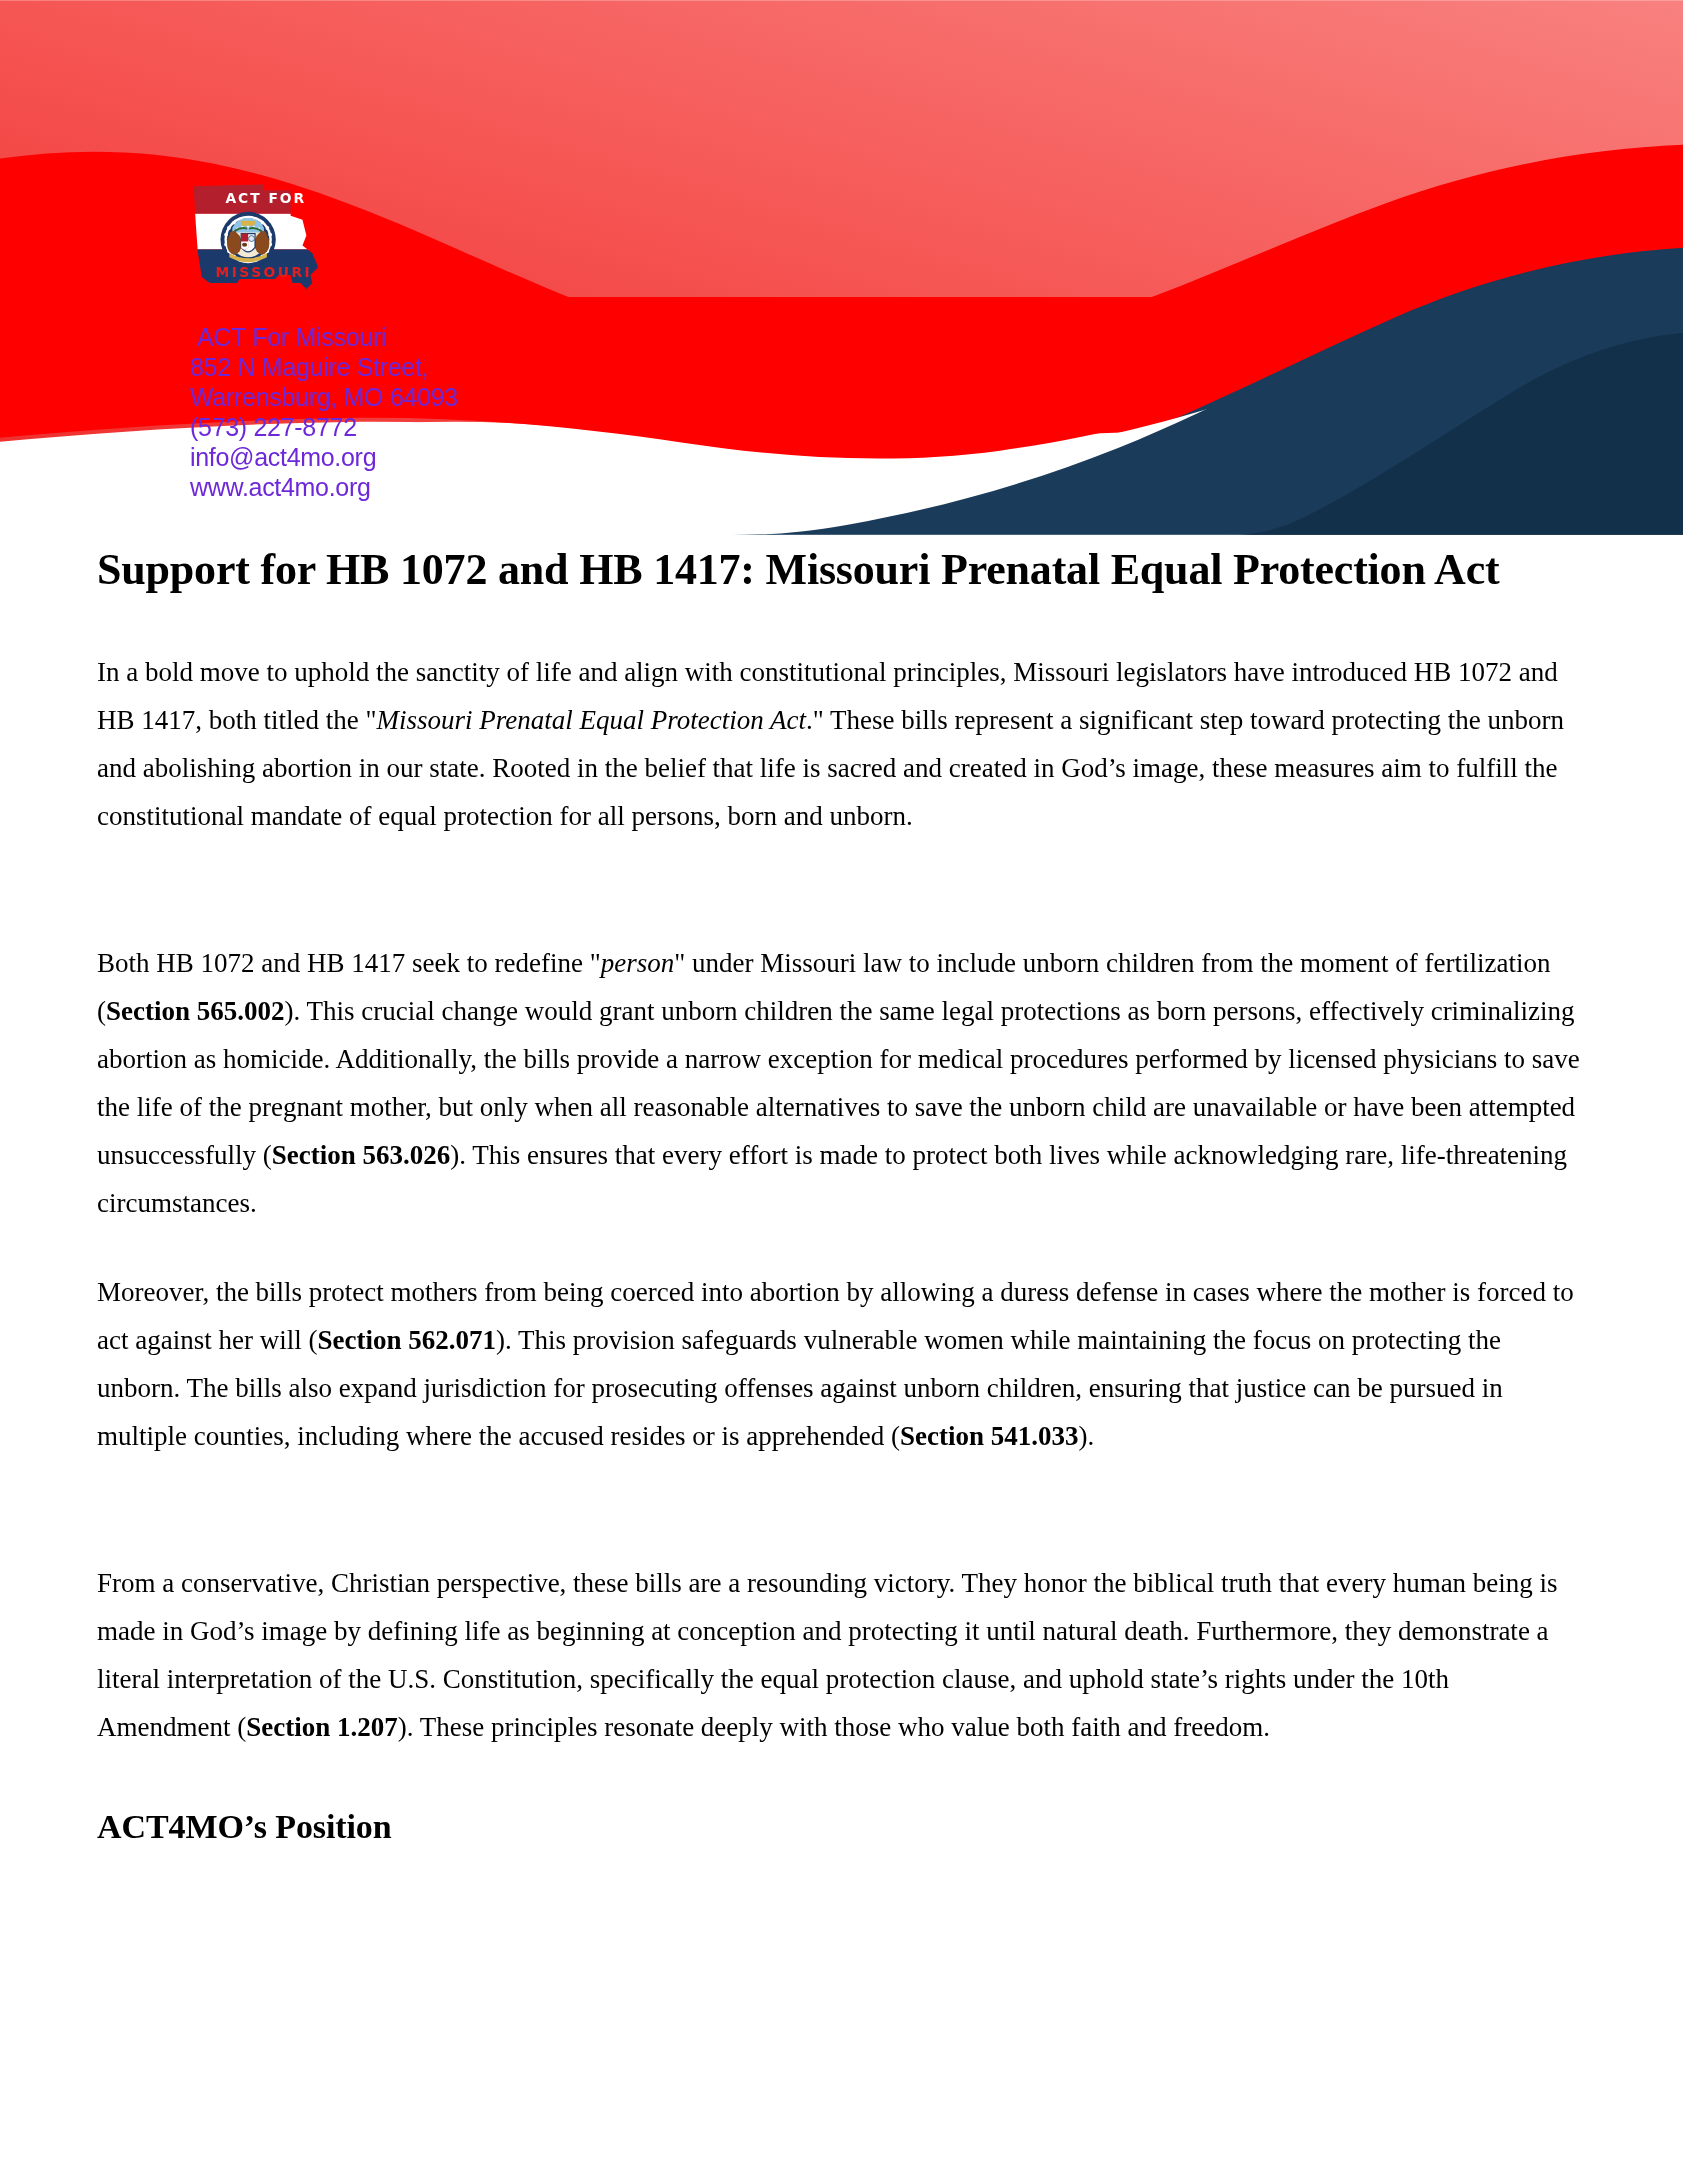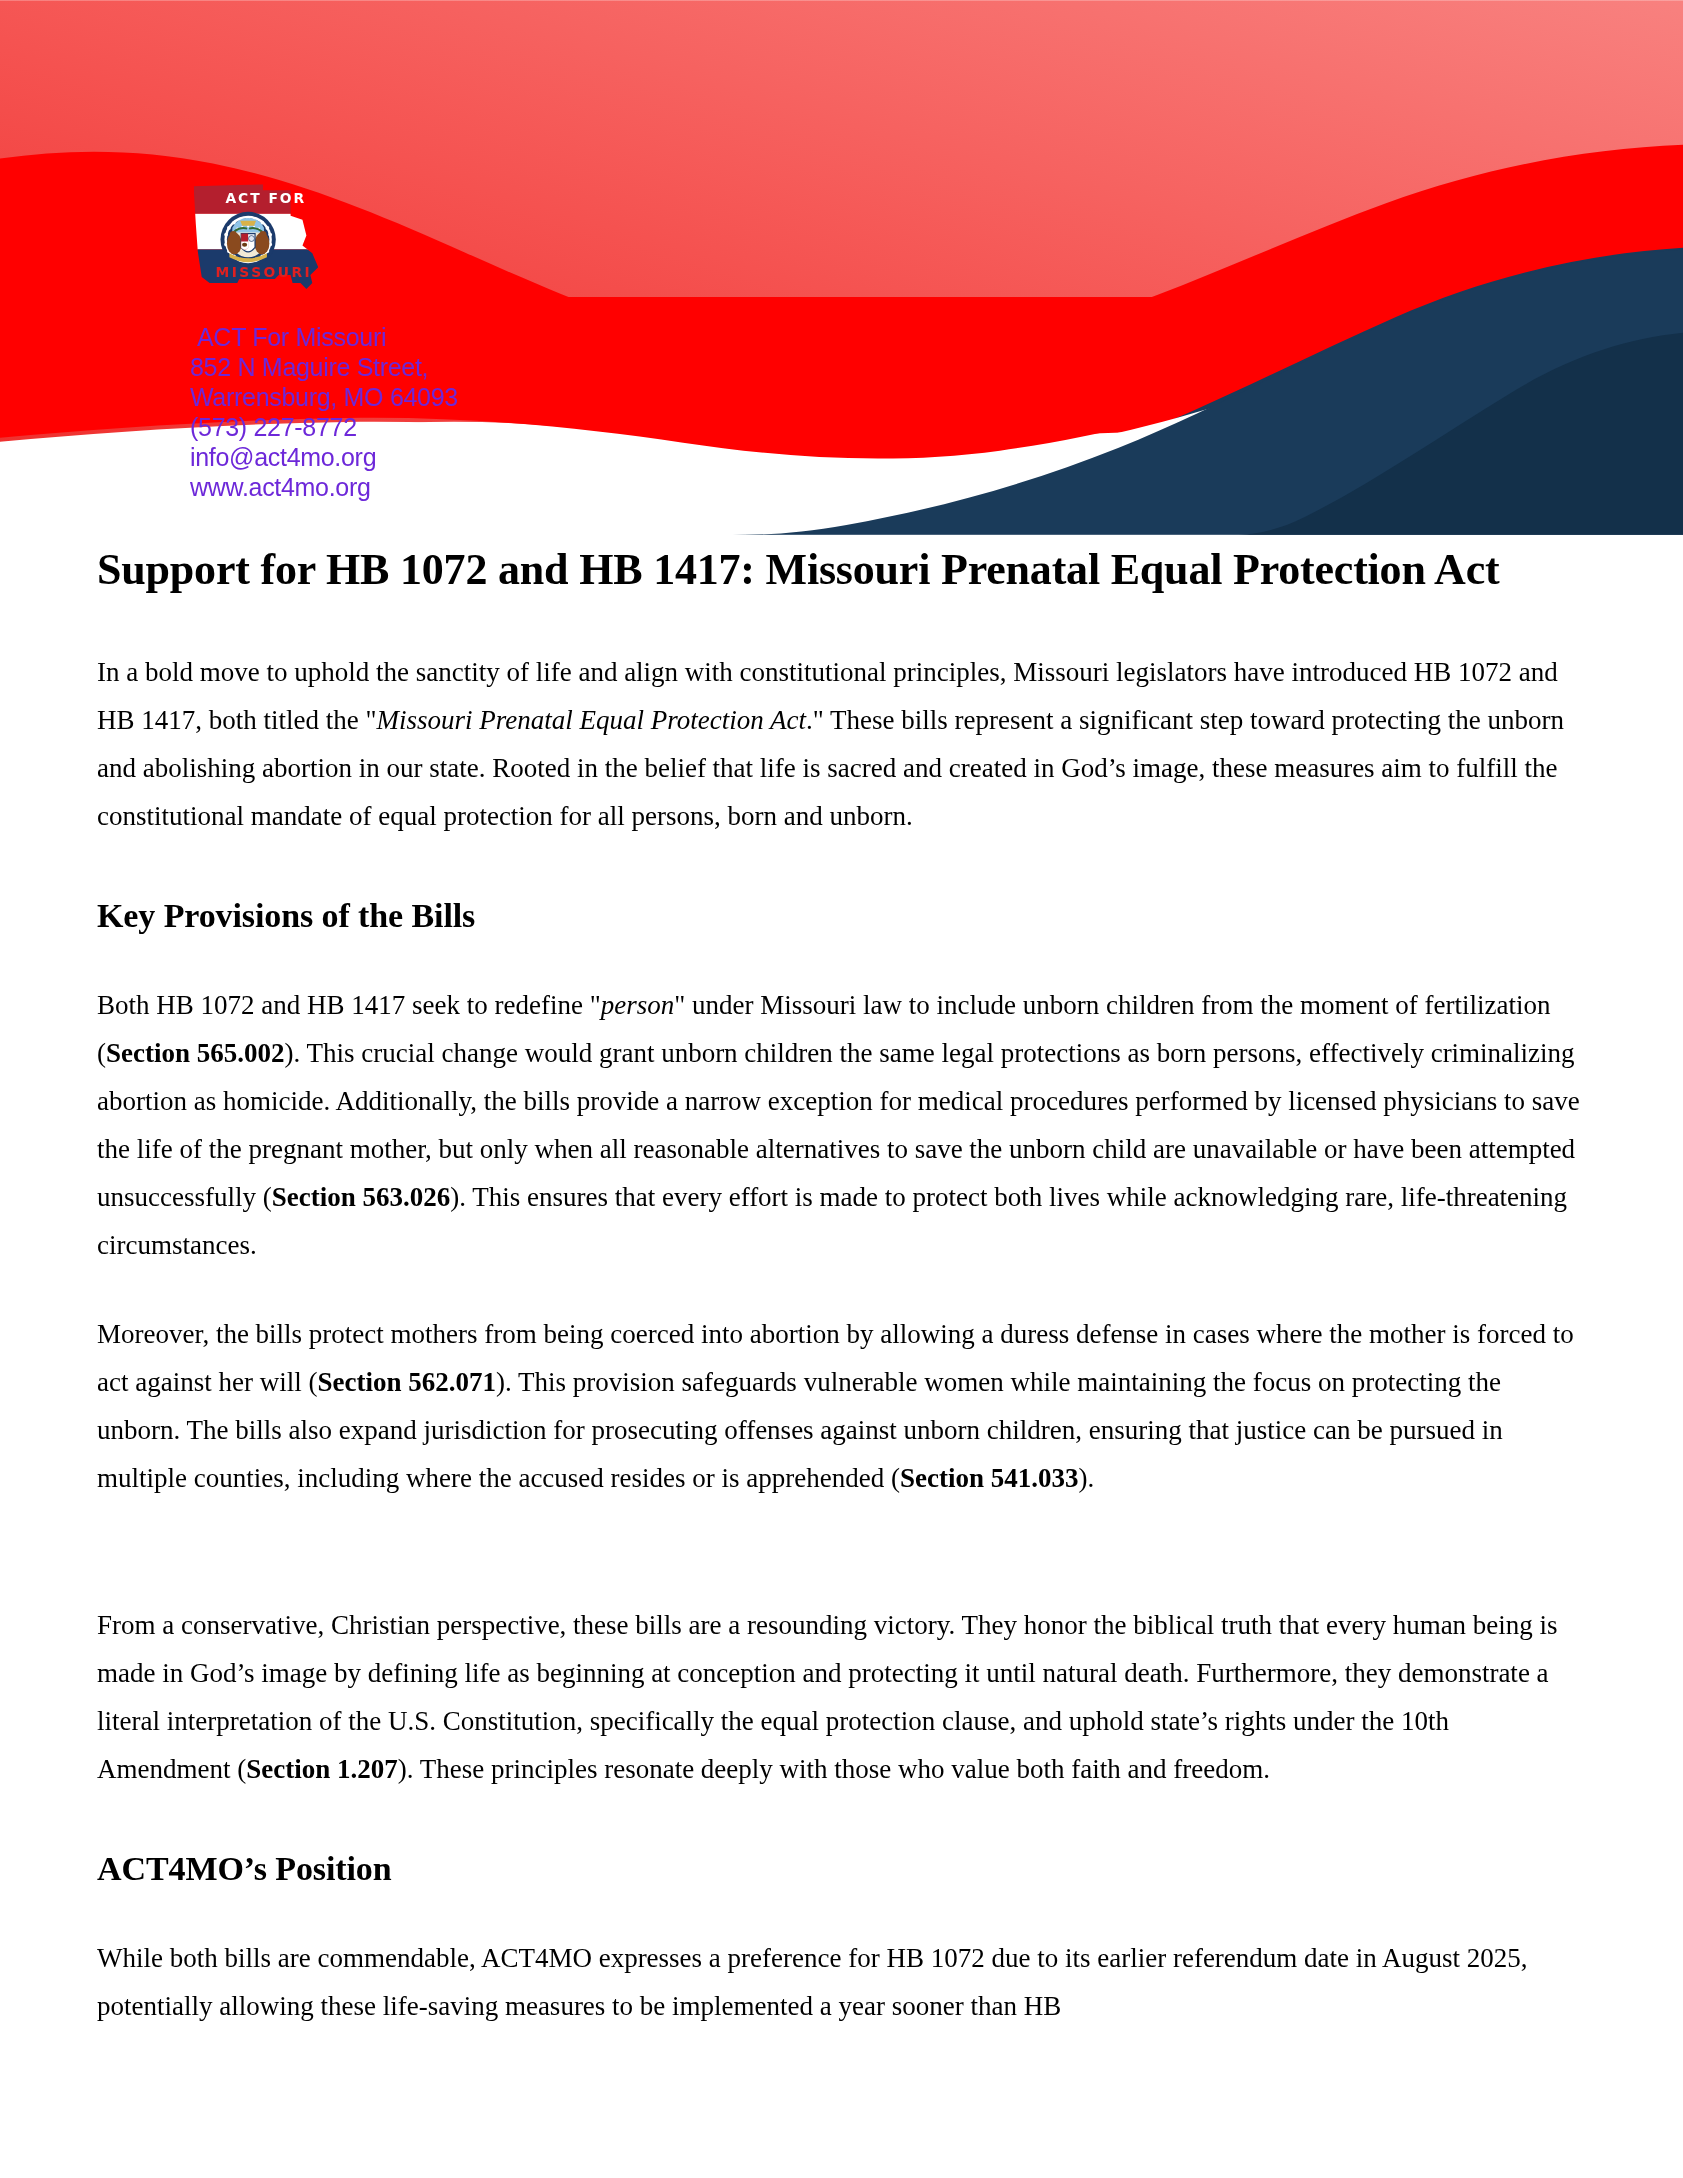--- a/index.html
+++ b/index.html
@@ -278,21 +278,20 @@
 <div id="doc-body">
 
   <h1 class="doc-title">Support for HB 1072 and HB 1417: Missouri Prenatal Equal Protection Act</h1>
 
   <div class="sp-after-title"></div>
 
   <p class="body-par"><span>In a bold move to uphold the sanctity of life and align with constitutional principles, Missouri legislators have introduced HB 1072 and HB 1417, both titled the "</span><i>Missouri Prenatal Equal Protection Act</i><span>." These bills represent a significant step toward protecting the unborn and abolishing abortion in our state. Rooted in the belief that life is sacred and created in God’s image, these measures aim to fulfill the constitutional mandate of equal protection for all persons, born and unborn.</span></p>
 
   <div class="sp-before-head"></div>
 
-  <h2 class="section-heading">Key Provisions of the Bills</h2>
 
   <div class="sp-after-head"></div>
 
   <p class="body-par"><span>Both HB 1072 and HB 1417 seek to redefine "</span><i>person</i><span>" under Missouri law to include unborn children from the moment of fertilization (</span><b>Section 565.002</b><span>). This crucial change would grant unborn children the same legal protections as born persons, effectively criminalizing abortion as homicide. Additionally, the bills provide a narrow exception for medical procedures performed by licensed physicians to save the life of the pregnant mother, but only when all reasonable alternatives to save the unborn child are unavailable or have been attempted unsuccessfully (</span><b>Section 563.026</b><span>). This ensures that every effort is made to protect both lives while acknowledging rare, life-threatening circumstances.</span></p>
 
   <div class="sp-par"></div>
 
   <p class="body-par"><span>Moreover, the bills protect mothers from being coerced into abortion by allowing a duress defense in cases where the mother is forced to act against her will (</span><b>Section 562.071</b><span>). This provision safeguards vulnerable women while maintaining the focus on protecting the unborn. The bills also expand jurisdiction for prosecuting offenses against unborn children, ensuring that justice can be pursued in multiple counties, including where the accused resides or is apprehended (</span><b>Section 541.033</b><span>).</span></p>
 
   <div class="sp-before-head"></div>
@@ -301,16 +300,15 @@
   <div class="sp-after-head"></div>
 
   <p class="body-par"><span>From a conservative, Christian perspective, these bills are a resounding victory. They honor the biblical truth that every human being is made in God’s image by defining life as beginning at conception and protecting it until natural death. Furthermore, they demonstrate a literal interpretation of the U.S. Constitution, specifically the equal protection clause, and uphold state’s rights under the 10th Amendment (</span><b>Section 1.207</b><span>). These principles resonate deeply with those who value both faith and freedom.</span></p>
 
   <div class="sp-before-head"></div>
 
   <h2 class="section-heading">ACT4MO’s Position</h2>
 
   <div class="sp-after-head"></div>
 
-  <p class="body-par">While both bills are commendable, ACT4MO expresses a preference for HB 1072 due to its earlier referendum date in August 2025, potentially allowing these life-saving measures to be implemented a year sooner than HB</p>
 
 </div>
 
 
 </body></html>

